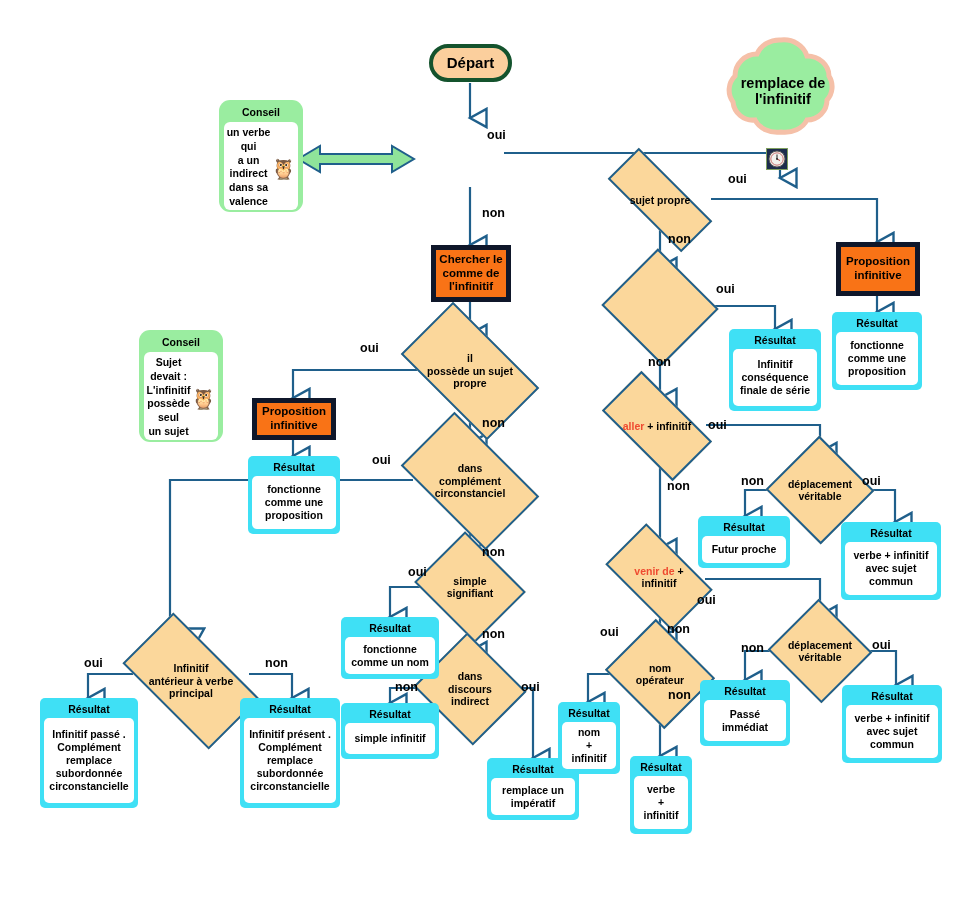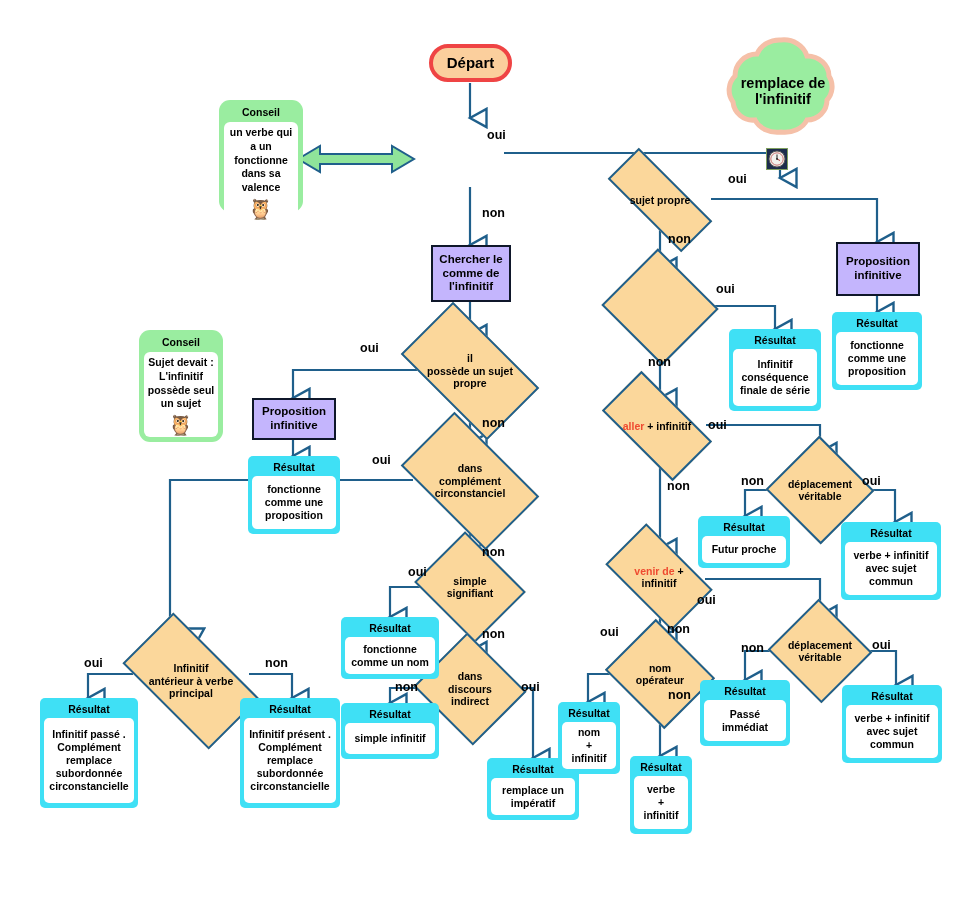--- a/index.html
+++ b/index.html
@@ -34,30 +34,30 @@
     justify-content: center;
     text-align: center;
     color: #000000;
     font-weight: bold;
     line-height: 1.18;
   }
 
   
   .start {
     background: #fbcf9d;
-    border: 4px solid #ef4444;
+    border: 4px solid #14532d;
     border-radius: 999px;
     font-size: 15px;
     box-shadow: 0 0 0 0 transparent;
   }
 
   
   .process {
-    background: #c4b5fd;
-    border: 2px solid #0f172a;
+    background: #f97316;
+    border: 5px solid #0f172a;
     font-size: 11.5px;
   }
 
   
   .decision {
     background: transparent;
     border: none;
   }
   .decision .dia {
     position: absolute;
@@ -117,21 +117,21 @@
   .conseil .chead {
     font-size: 10.5px;
     text-align: center;
     padding: 3px 0 4px 0;
   }
   .conseil .cbody {
     background: #ffffff;
     border-radius: 6px;
     flex: 1;
     display: flex;
-    flex-direction: column;
+    flex-direction: row;
     align-items: center;
     justify-content: center;
     font-size: 10.5px;
     line-height: 1.3;
     padding: 4px 2px 2px 2px;
   }
   .owl {
     display: block;
     font-size: 20px;
     line-height: 1;
@@ -282,21 +282,21 @@
 
   <div class="node start" style="left:429px; top:44px; width:83px; height:38px;">
     <span>Départ</span>
   </div>
 
   <div class="node conseil" style="left:219px; top:100px; width:84px; height:112px;">
     <div class="chead">Conseil</div>
     <div class="cbody">
       <div>
         <div>un verbe qui</div>
-        <div>a un fonctionne</div>
+        <div>a un indirect</div>
         <div>dans sa</div>
         <div>valence</div>
       </div>
       <span class="owl">🦉</span>
     </div>
   </div>
 
   <div class="node conseil" style="left:139px; top:330px; width:84px; height:112px;">
     <div class="chead">Conseil</div>
     <div class="cbody">

